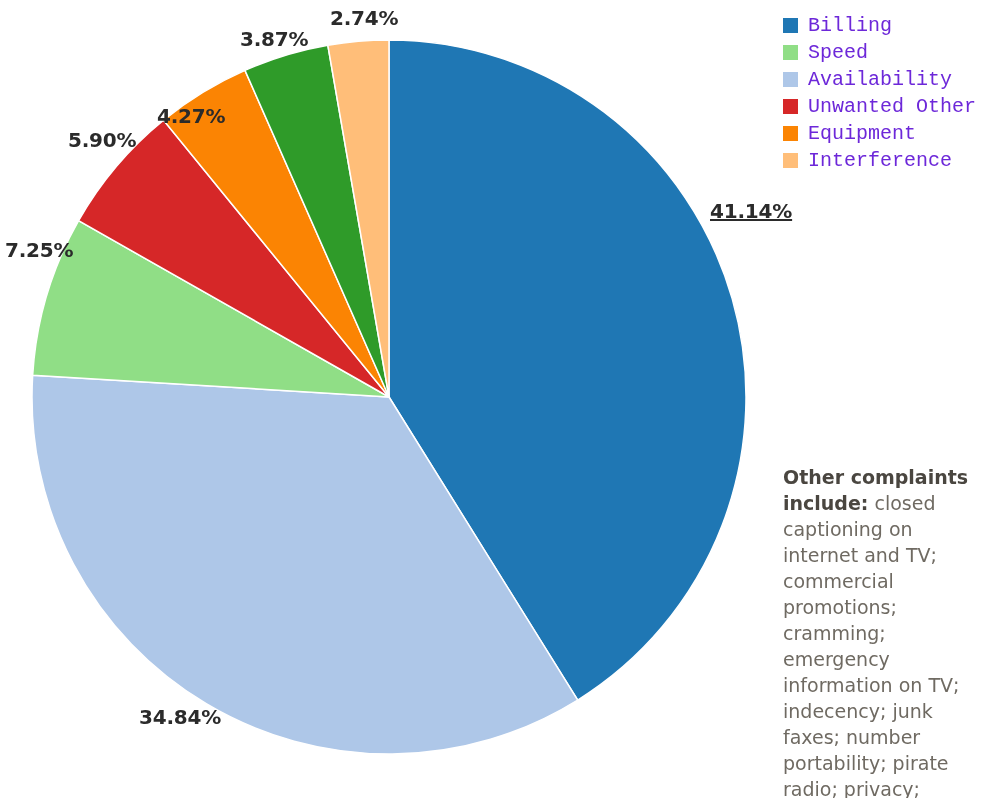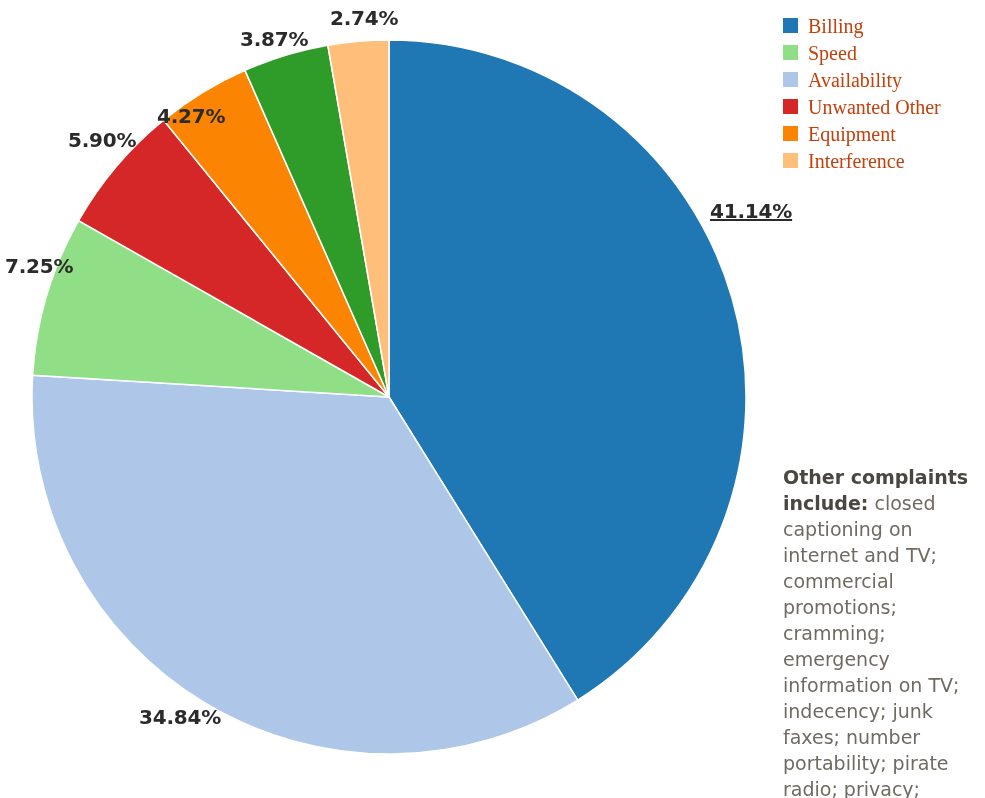--- a/index.html
+++ b/index.html
@@ -46,23 +46,23 @@
     align-items: center;
     height: 27px;
   }
   .legend-swatch {
     width: 15px;
     height: 15px;
     flex: 0 0 15px;
     margin-right: 10px;
   }
   .legend-label {
-    font-family: Liberation Serif, serif;
+    font-family: Liberation Mono, monospace;
     font-size: 20px;
-    color: #c2410c;
+    color: #6d28d9;
     line-height: 20px;
     white-space: nowrap;
   }
   #note {
     position: absolute;
     left: 783px;
     top: 464px;
     width: 196px;
     font-family: "DejaVu Sans", sans-serif;
     font-size: 19px;
@@ -85,21 +85,21 @@
       <path d="M 389 397 L 32.66612421041191 375.20162930927154 A 357 357 0 0 1 78.58427872692289 220.6733713062168 Z" fill="#90de86" stroke="#ffffff" stroke-width="1.5"></path>
       <path d="M 389 397 L 78.58427872692289 220.6733713062168 A 357 357 0 0 1 163.53900722101255 120.20343077430789 Z" fill="#d62728" stroke="#ffffff" stroke-width="1.5"></path>
       <path d="M 389 397 L 163.53900722101255 120.20343077430789 A 357 357 0 0 1 244.9706985445524 70.34336020485398 Z" fill="#fb8403" stroke="#ffffff" stroke-width="1.5"></path>
       <path d="M 389 397 L 244.9706985445524 70.34336020485398 A 357 357 0 0 1 327.84834752721247 45.27642188808636 Z" fill="#2f9b29" stroke="#ffffff" stroke-width="1.5"></path>
       <path d="M 389 397 L 327.84834752721247 45.27642188808636 A 357 357 0 0 1 388.99999999999994 40 Z" fill="#ffbe79" stroke="#ffffff" stroke-width="1.5"></path>
     </svg>
 
   <div id="slice-labels">
       <div class="slice-label" style="left: 710px; top: 199px; text-decoration: underline;">41.14%</div>
       <div class="slice-label" style="left: 139px; top: 705px;">34.84%</div>
-      <div class="slice-label" style="left: 5px; top: 254px;">7.25%</div>
+      <div class="slice-label" style="left: 5px; top: 238px;">7.25%</div>
       <div class="slice-label" style="left: 68px; top: 128px; text-align: center;">5.90%</div>
       <div class="slice-label" style="left: 157px; top: 60px; margin-top: 44px;">4.27%</div>
       <div class="slice-label" style="left: 240px; top: 27px;">3.87%</div>
       <div class="slice-label" style="left: 330px; top: 6px;">2.74%</div>
     </div>
 
   <div id="legend">
       <div class="legend-row">
         <span class="legend-swatch" style="background: rgb(31, 119, 180);"></span>
         <span class="legend-label">Billing</span>

